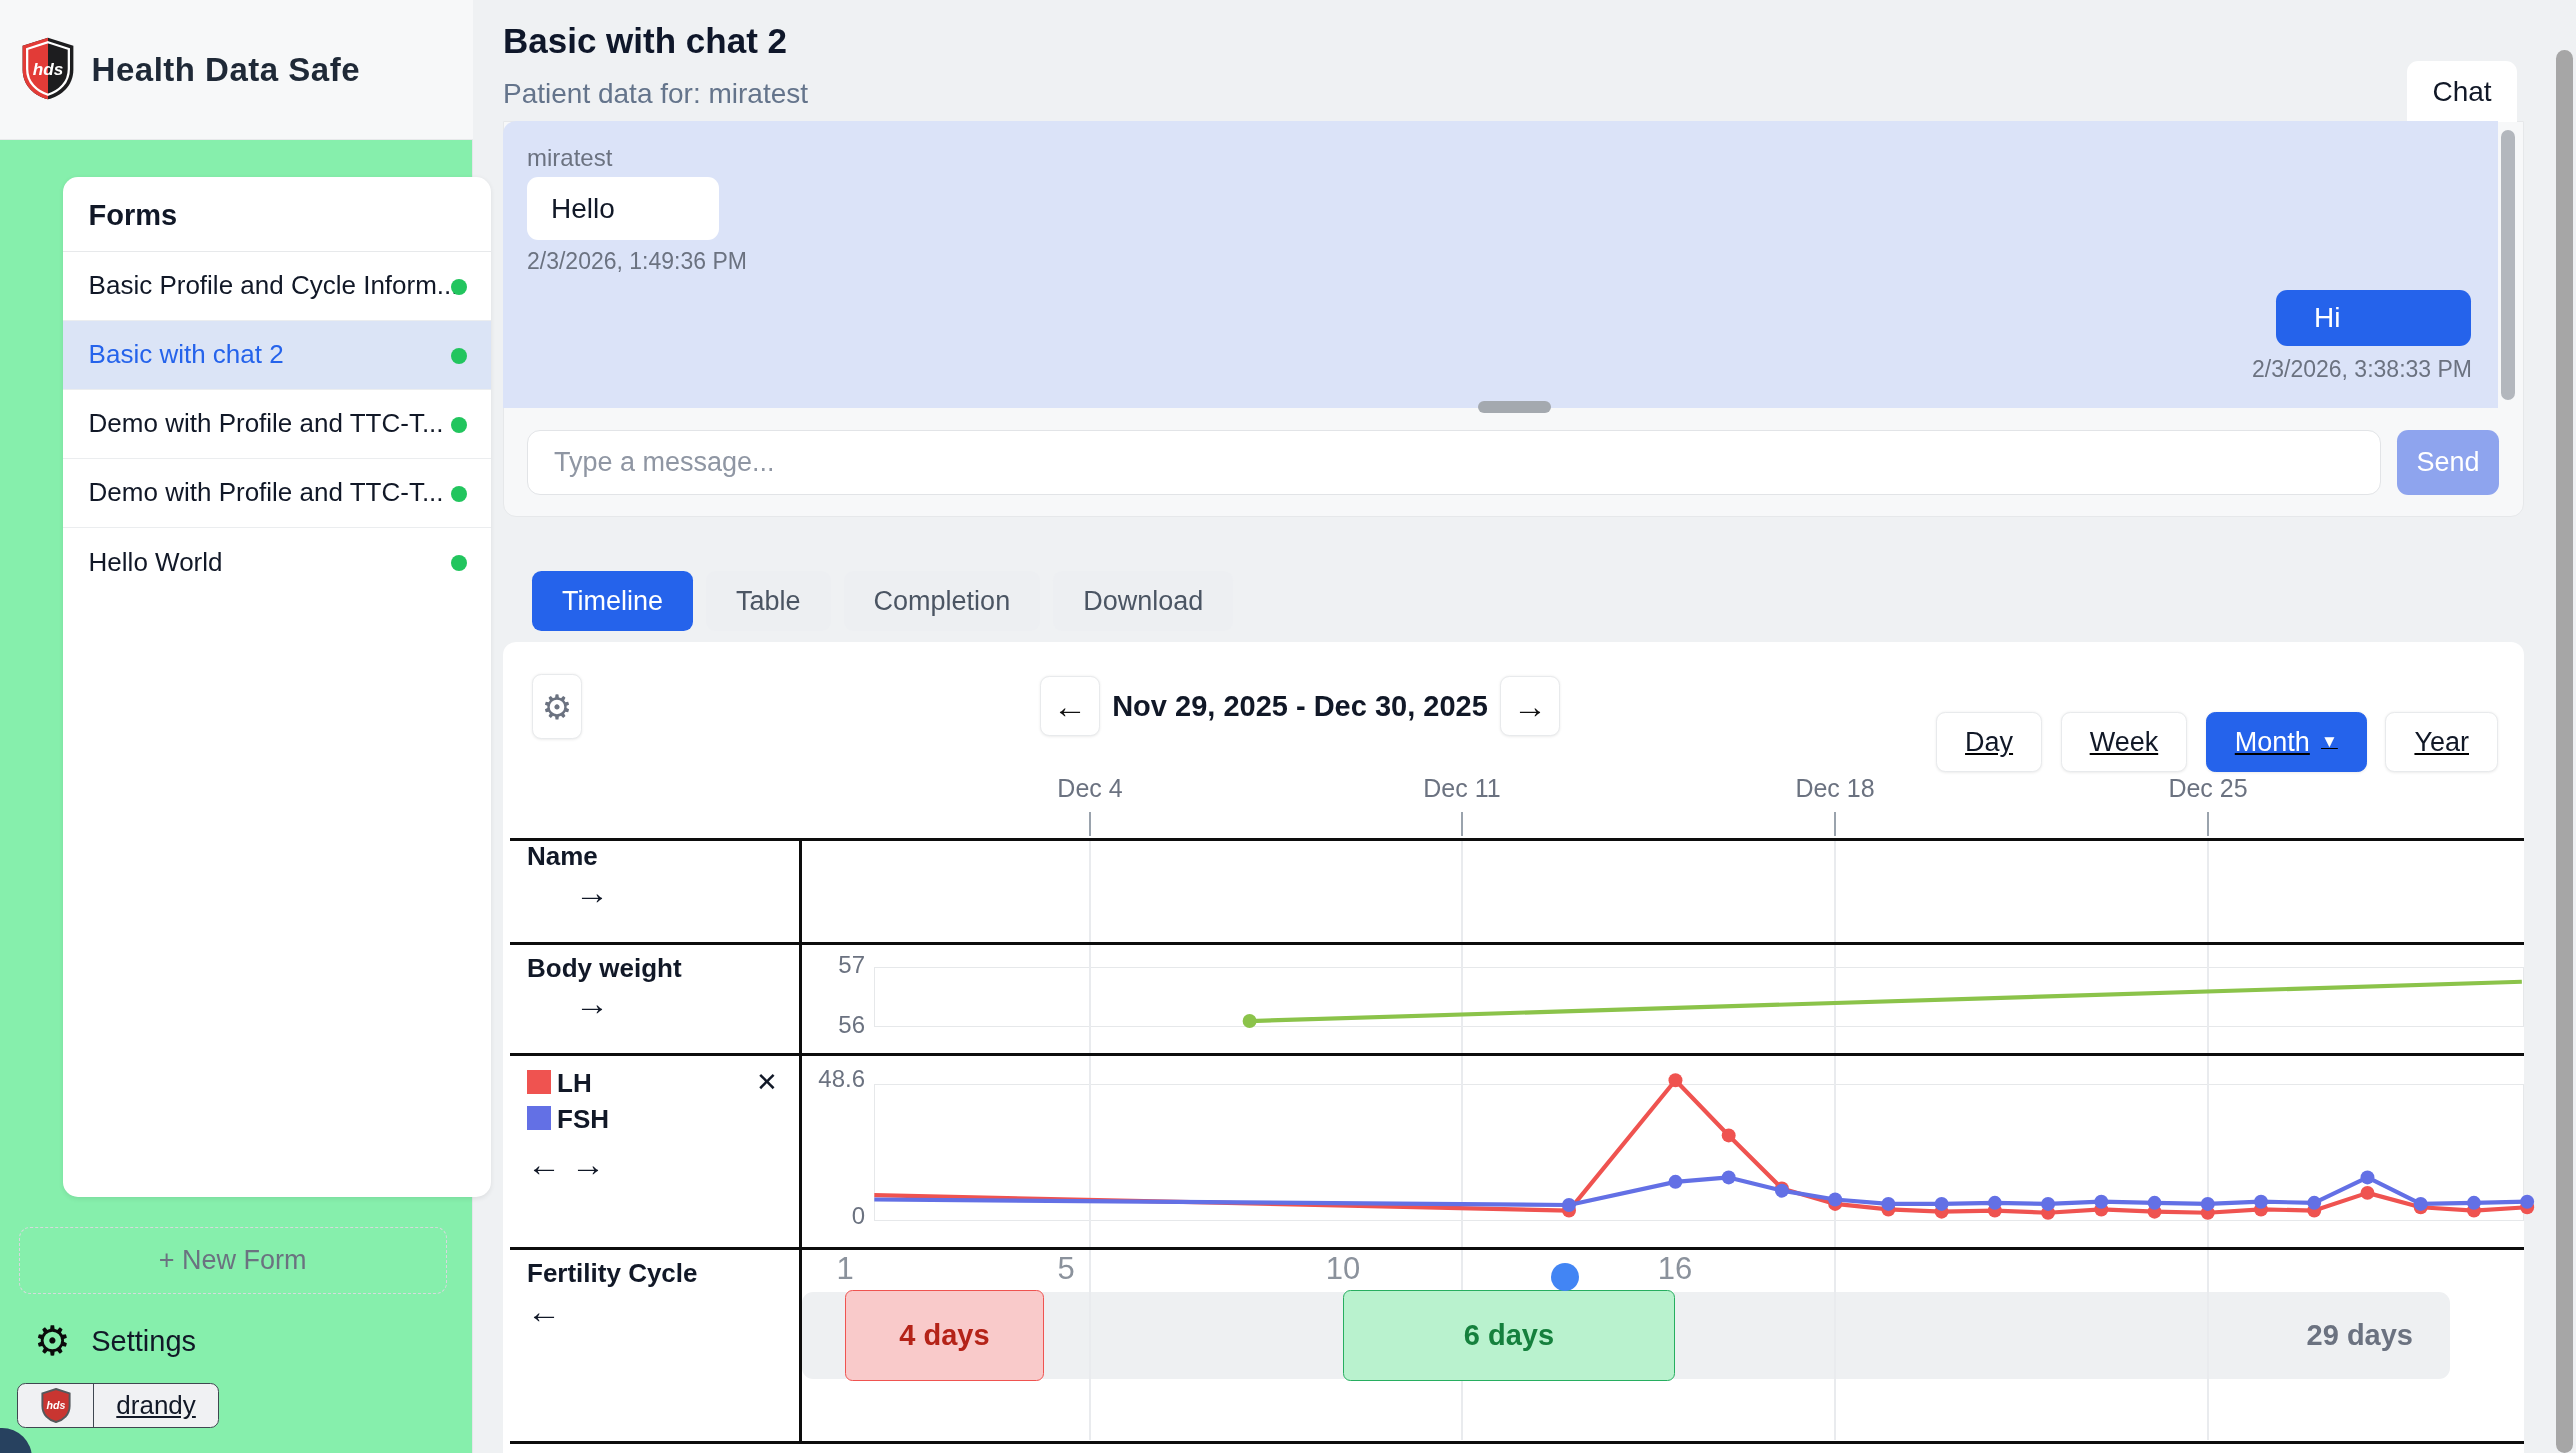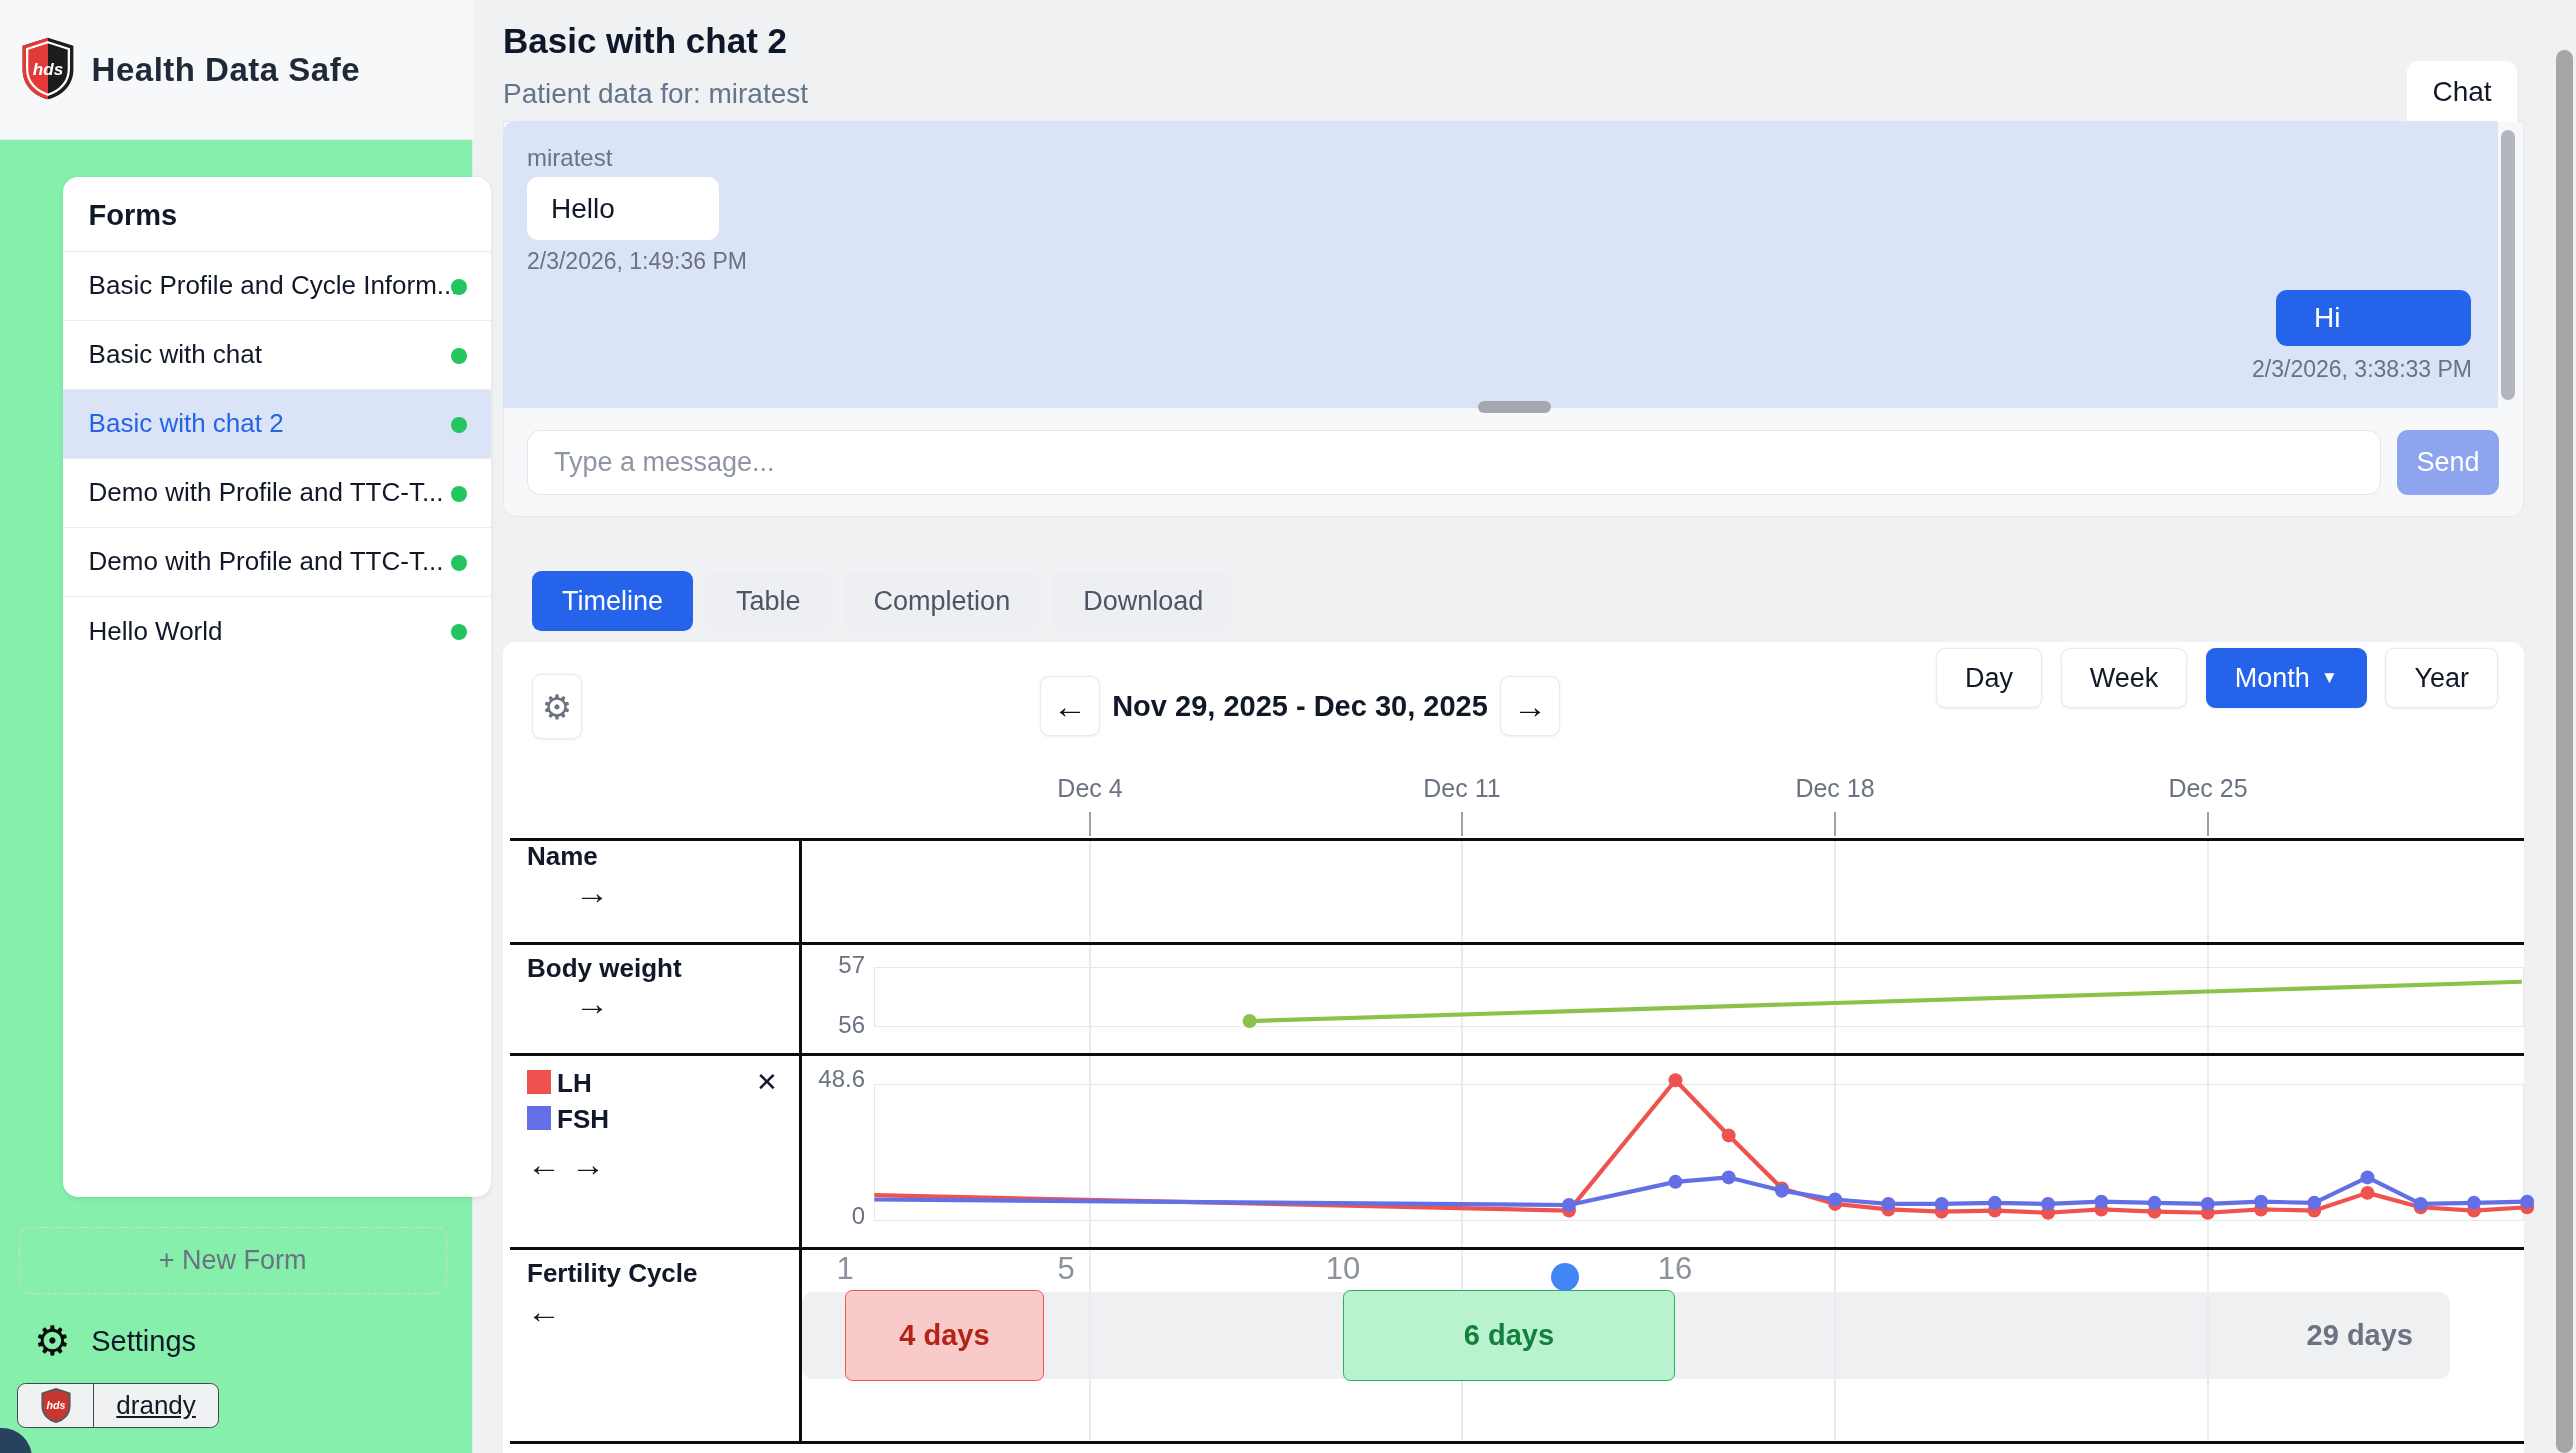--- a/index.html
+++ b/index.html
@@ -68,21 +68,21 @@
   
   #timeline-panel{left:503px;top:642px;width:2021px;height:812px;background:#fff;border-radius:13px 13px 0 0;z-index:0;}
   .tool-btn{background:#fff;border:0.9px solid #e8eaec;border-radius:9.3px;box-shadow:0 0.9px 2.8px rgba(0,0,0,.08);
     display:flex;align-items:center;justify-content:center;z-index:2;}
   #gear-btn{left:532px;top:674px;width:50px;height:65px;}
   #gear-glyph{font-size:34px;color:#6b7280;}
   #prev-btn{left:1040px;top:676px;width:60px;height:60px;font-size:34px;color:#111;}
   #date-range{left:1109px;top:676px;width:382px;height:60px;display:flex;align-items:center;justify-content:center;
     font-size:29px;font-weight:bold;color:#111827;z-index:2;}
   #next-btn{left:1500px;top:676px;width:60px;height:60px;font-size:34px;color:#111;}
-  #range-buttons{top:648px;right:78px;display:flex;gap:18.6px;z-index:2;position:absolute;}
+  #range-buttons{top:712px;right:78px;display:flex;gap:18.6px;z-index:2;position:absolute;text-decoration:underline;}
   .rbtn{height:60px;padding:0 28px;border-radius:9.3px;background:#fff;border:0.9px solid #e8eaec;
     box-shadow:0 0.9px 2.8px rgba(0,0,0,.08);color:#111827;font-size:27px;display:flex;align-items:center;gap:11.2px;}
   .rbtn.active{background:var(--accent);border-color:var(--accent);color:#fff;}
   .rbtn .caret{font-size:17px;}
 
   
   .tick-label{position:absolute;top:774px;width:130px;text-align:center;font-size:25px;color:#6b7280;z-index:2;}
   .tick-mark{position:absolute;top:812px;width:1.9px;height:24px;background:#9aa3ad;z-index:2;}
   .grid-line{position:absolute;top:840px;width:1.9px;height:600px;background:#e9ebee;z-index:1;}
   .hline{position:absolute;left:510px;width:2014px;height:2.8px;background:#0d0d0d;z-index:4;}
@@ -120,24 +120,20 @@
           <text x="32" y="43" text-anchor="middle" font-family="Liberation Sans, sans-serif" font-size="19" font-weight="bold" font-style="italic" fill="#ffffff">hds</text>
         </svg>
       </span>
       <span id="app-name">Health Data Safe</span>
     </div>
 
     <div id="forms-card" class="abs">
       <div id="forms-header">Forms</div>
       <div class="form-item">
         <span>Basic Profile and Cycle Inform...</span>
-        <span class="status-dot"></span>
-      </div>
-      <div class="form-item">
-        <span>Basic with chat</span>
         <span class="status-dot"></span>
       </div>
       <div class="form-item selected">
         <span>Basic with chat 2</span>
         <span class="status-dot"></span>
       </div>
       <div class="form-item">
         <span>Demo with Profile and TTC-T...</span>
         <span class="status-dot"></span>
       </div>

